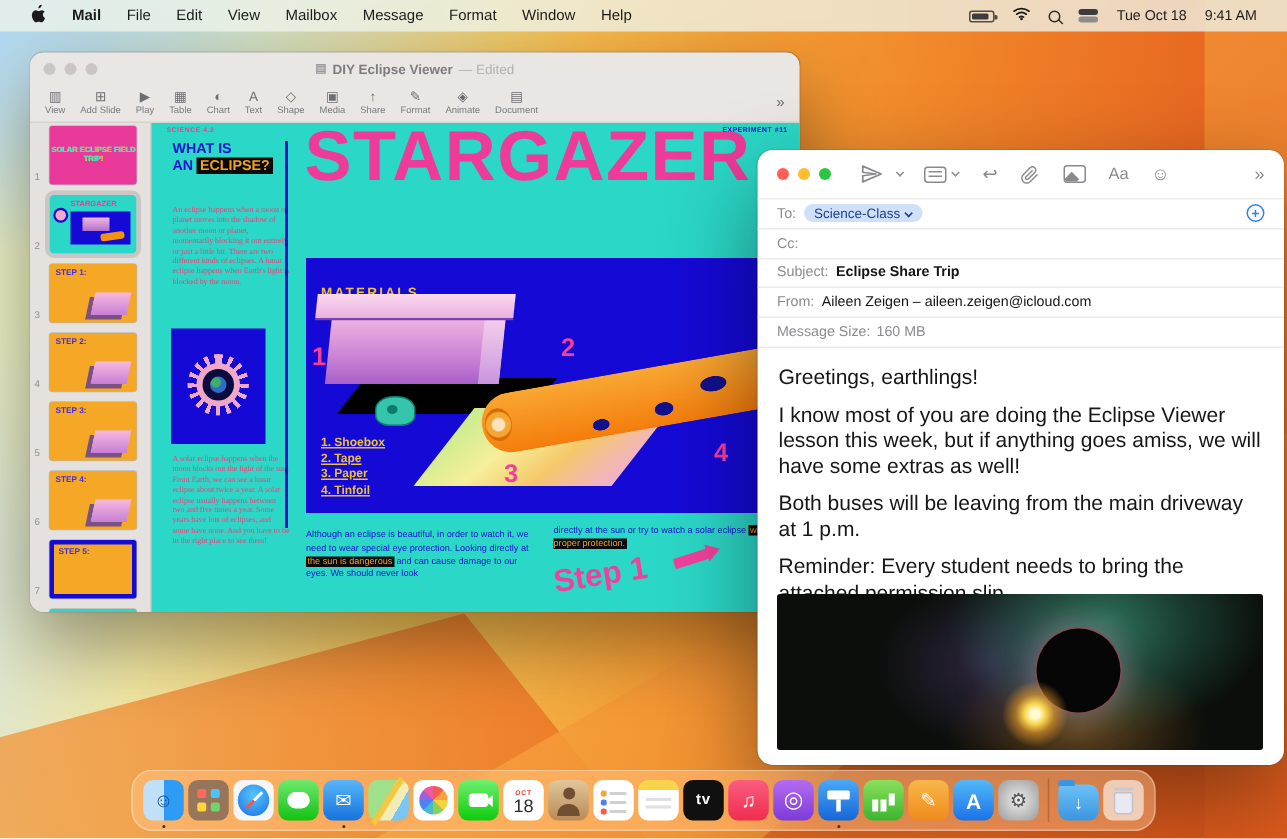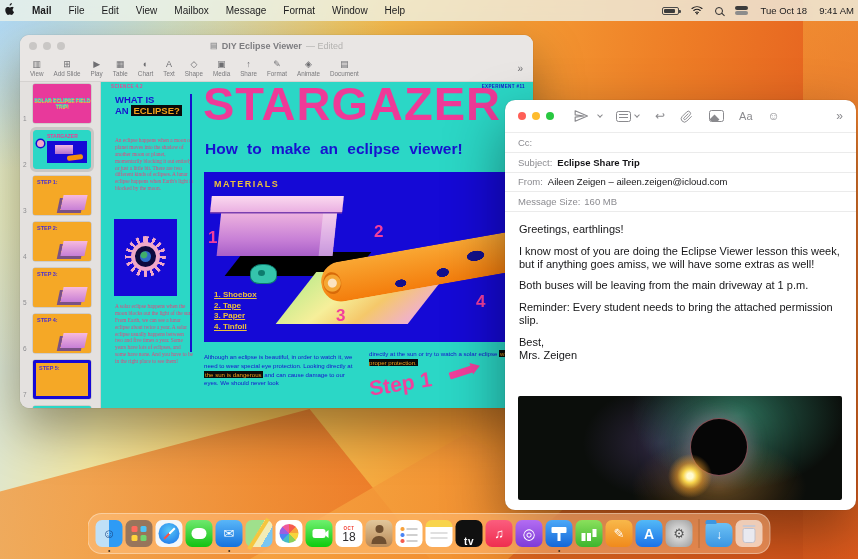--- a/index.html
+++ b/index.html
@@ -10,21 +10,21 @@
       radial-gradient(120% 90% at -5% -10%, #9fd0f2 0%, rgba(159,208,242,0) 45%),
       radial-gradient(70% 55% at 15% 35%, rgba(250,244,170,.85) 0%, rgba(250,244,170,0) 60%),
       linear-gradient(100deg,#cfe6f2 0%,#f2e6a0 18%,#f6c455 36%,#f49a33 55%,#ee7d26 72%,#e66320 88%,#de5420 100%);}
   .wpf{position:absolute;z-index:0;}
   .f1{left:0;bottom:0;width:430px;height:150px;background:linear-gradient(75deg,#f3973a,#e9681f);clip-path:polygon(0 100%,100% 100%,72% 0,0 55%);opacity:.75;}
   .f2{left:250px;bottom:0;width:430px;height:125px;background:linear-gradient(100deg,#f7a844,#ed7d22);clip-path:polygon(0 100%,100% 100%,50% 0);opacity:.85;}
   .f3{right:0;bottom:0;width:350px;height:270px;background:linear-gradient(160deg,#ef7f26,#d8541a);clip-path:polygon(100% 0,100% 100%,0 100%,58% 32%);opacity:.85;}
   .f4{right:0;top:0;width:55px;height:100%;background:linear-gradient(180deg,#f6a83e,#e55f1e);opacity:.55;}
   
   .menubar{position:absolute;top:0;left:0;right:0;height:21px;z-index:9;display:flex;align-items:center;justify-content:space-between;
-    background:rgba(238,243,233,.78);padding:0 4px;font-size:10px;color:#1b1b1d;backdrop-filter:blur(10px);}
+    background:rgba(238,243,233,.78);padding:0 20px;font-size:10px;color:#1b1b1d;backdrop-filter:blur(10px);}
   .mbl{display:flex;align-items:center;gap:17px;}
   .mi-bold{font-weight:700;}
   .mbr{display:flex;align-items:center;gap:12px;font-size:9.5px;}
   .batt{width:17px;height:8px;border:1px solid #4b4b4b;border-radius:2px;position:relative;}
   .batt::before{content:"";position:absolute;left:1px;top:1px;bottom:1px;width:11px;background:#3c3c3c;border-radius:1px;}
   .batt::after{content:"";position:absolute;right:-3px;top:2px;width:2px;height:3px;background:#4b4b4b;border-radius:0 1px 1px 0;}
   .spot{width:8px;height:8px;border:1.2px solid #2c2c2e;border-radius:50%;position:relative;}
   .spot::after{content:"";position:absolute;right:-3px;bottom:-2px;width:4px;height:1.3px;background:#2c2c2e;transform:rotate(45deg);}
   .cc{width:13px;height:9px;position:relative;}
   .cc::before,.cc::after{content:"";position:absolute;left:0;width:13px;height:4px;border-radius:2px;background:#3c3c3c;}
@@ -77,21 +77,21 @@
   .sunbox{position:absolute;left:13px;top:137px;width:63px;height:77px;background:#1509d6;}
   .sunrays{position:absolute;left:11px;top:17px;width:41px;height:41px;border-radius:50%;
     background:repeating-conic-gradient(#f0a8c8 0 9deg, rgba(240,168,200,0) 9deg 22deg);}
   .suncore{position:absolute;left:17px;top:23px;width:29px;height:29px;border-radius:50%;background:#f0a8c8;}
   .sunin{position:absolute;left:21px;top:27px;width:21px;height:21px;border-radius:50%;background:#0d0b3e;}
   .earth{position:absolute;left:26px;top:32px;width:11px;height:11px;border-radius:50%;background:radial-gradient(circle at 35% 35%,#3fae6a 0 3px,#2f6cc8 4px);}
   .divider{position:absolute;left:89px;top:12px;width:1.5px;height:258px;background:#1712cf;}
   .starg{position:absolute;left:102px;top:-6px;font-size:47px;font-weight:800;letter-spacing:1px;color:#ee3a98;white-space:nowrap;}
   .howto{position:absolute;left:104px;top:58px;font-size:15.5px;font-weight:800;color:#1712cf;word-spacing:5px;white-space:nowrap;}
   .matbox{position:absolute;left:103px;top:90px;width:302px;height:170px;background:#1509d6;overflow:hidden;}
-  .matlab{position:absolute;left:10px;top:7px;font-size:9px;font-weight:800;color:#edc23b;letter-spacing:1.5px;}
+  .matlab{position:absolute;left:10px;top:18px;font-size:9px;font-weight:800;color:#edc23b;letter-spacing:1.5px;}
   .sb-shadow{position:absolute;left:30px;top:80px;width:128px;height:24px;background:#000;transform:skewX(-38deg);}
   .sb-body{position:absolute;left:15px;top:38px;width:116px;height:46px;background:linear-gradient(180deg,#f2b8e0 0%,#c77fd6 65%,#a85fc8 100%);transform:skewX(-6deg);box-shadow:inset -14px 0 0 rgba(255,255,255,.35);}
   .sb-lid{position:absolute;left:7px;top:24px;width:132px;height:16px;background:linear-gradient(180deg,#fbd9ef,#eab0e2);transform:skewX(-6deg);box-shadow:0 1.5px 0 #7a3fb0;}
   .tape{position:absolute;left:46px;top:92px;width:27px;height:20px;background:#35c4ac;border:1.5px solid #0d7c6e;border-radius:45% 45% 35% 35%;}
   .tape::after{content:"";position:absolute;left:7px;top:5px;width:7px;height:6px;border-radius:50%;background:#0d7c6e;}
   .paper{position:absolute;left:92px;top:100px;width:132px;height:52px;transform:skewX(-38deg);
     background:linear-gradient(115deg,#c8ec8e 0%,#f6ef9a 35%,#f5c86a 65%,#f0b0d0 100%);}
   .foil{position:absolute;left:116px;top:76px;width:196px;height:40px;transform:rotate(-10deg);border-radius:20px 8px 8px 20px;
     background:
       radial-gradient(10px 7px at 62% 72%, #13108c 60%, transparent 65%),
@@ -127,21 +127,21 @@
   .mrow .val{color:#141417;margin-left:5px;}
   .val.semib{font-weight:700;}
   .token{display:flex;align-items:center;gap:4px;background:#cfe1fa;color:#1f3f8f;border-radius:8px;padding:1px 7px;font-size:9px;font-weight:500;margin-left:5px;}
   .token .chev{border-color:#1f3f8f;width:3.5px;height:3.5px;}
   .addbtn{margin-left:auto;width:12px;height:12px;border:1.2px solid #2f7cf6;color:#2f7cf6;border-radius:50%;font-size:9px;line-height:10px;text-align:center;font-weight:600;}
   .imgsize{margin-left:auto;display:flex;align-items:center;gap:5px;}
   .sel-box{display:flex;align-items:center;gap:5px;border:1px solid #d6d6d6;border-radius:4px;background:#fff;padding:1px 2px 1px 7px;color:#141417;font-weight:500;}
   .stepper{width:11px;height:13px;background:#3478f6;border-radius:3px;position:relative;}
   .stepper::before{content:"";position:absolute;left:3px;top:2.5px;border-bottom:3.5px solid #fff;border-left:2.5px solid transparent;border-right:2.5px solid transparent;}
   .stepper::after{content:"";position:absolute;left:3px;bottom:2.5px;border-top:3.5px solid #fff;border-left:2.5px solid transparent;border-right:2.5px solid transparent;}
-  .mbody{padding:11px 14px 0;font-size:11px;line-height:1.22;color:#161618;}
+  .mbody{padding:11px 14px 0;font-size:14px;line-height:1.22;color:#161618;}
   .mbody p{margin:0 0 8px;}
   .mbody p.pre{white-space:pre-line;}
   .eclipse{position:absolute;left:13px;top:296px;width:324px;height:104px;background:#0b0e0b;border-radius:2px;overflow:hidden;}
   .ec-glow{position:absolute;inset:0;background:
       radial-gradient(55% 120% at 68% 18%, rgba(74,210,170,.45), transparent 60%),
       radial-gradient(40% 90% at 44% 45%, rgba(150,110,220,.25), transparent 60%),
       radial-gradient(45% 80% at 62% 88%, rgba(245,140,40,.35), transparent 60%);}
   .ec-moon{position:absolute;left:172px;top:22px;width:58px;height:58px;border-radius:50%;background:#060606;
     border:1px solid rgba(250,150,160,.5);box-shadow:0 0 16px 5px rgba(235,150,200,.25),0 0 42px 18px rgba(120,200,170,.16);}
   .ec-flare{position:absolute;left:150px;top:58px;width:44px;height:44px;
@@ -176,21 +176,21 @@
   .cal-d{font-size:12px;color:#2c2c2e;line-height:1;font-weight:300;}
   .ic-cont{background:linear-gradient(#e2c79b,#b98a58);}
   .ic-cont::before{content:"";position:absolute;top:5px;width:8px;height:8px;border-radius:50%;background:#6f4f30;}
   .ic-cont::after{content:"";position:absolute;bottom:3px;width:15px;height:8px;border-radius:7px 7px 0 0;background:#6f4f30;}
   .ic-rem{background:#fff;}
   .ic-rem::before{content:"";position:absolute;left:5px;top:7px;width:3.5px;height:3.5px;border-radius:50%;background:#f7a23b;
     box-shadow:0 6px 0 #4a84f4,0 12px 0 #f55c4e;}
   .ic-rem::after{content:"";position:absolute;left:11px;top:8px;width:11px;height:1.6px;background:#d0d0d0;box-shadow:0 6px 0 #d0d0d0,0 12px 0 #d0d0d0;}
   .ic-notes{background:linear-gradient(#f8d44c 0 7px,#fff 7px);}
   .ic-notes::after{content:"";position:absolute;left:5px;top:12px;width:17px;height:1.5px;background:#e0e0e0;box-shadow:0 5px 0 #e0e0e0;}
-  .ic-tv{background:#101010;align-items:flex-end;}
+  .ic-tv{background:#101010;}
   .tv-label{font-size:10px;font-weight:700;color:#fff;letter-spacing:.5px;}
   .ic-music{background:linear-gradient(#fb5d7e,#ef2d4f);}
   .ic-pod{background:linear-gradient(#b36cf2,#7d3bd8);}
   .ic-pod .dg{font-size:15px;}
   .ic-key{background:linear-gradient(#4aa8f8,#1567d8);}
   .ic-key::before{content:"";position:absolute;top:7px;width:15px;height:6px;background:#fff;border-radius:1px;}
   .ic-key::after{content:"";position:absolute;top:13px;width:2.5px;height:8px;background:#fff;}
   .ic-num{background:linear-gradient(#8ae05c,#3cb52e);}
   .ic-num::after{content:"";position:absolute;left:6px;bottom:6px;width:4px;height:8px;background:#fff;
     box-shadow:5.5px 0 0 #fff,11px -4px 0 #fff;}
@@ -373,21 +373,20 @@
       <p class="kp p1">An eclipse happens when a moon or planet moves into the shadow of another moon or planet, momentarily blocking it out entirely or just a little bit. There are two different kinds of eclipses. A lunar eclipse happens when Earth's light is blocked by the moon.</p>
       <div class="sunbox">
         <span class="sunrays"></span>
         <span class="suncore"></span>
         <span class="sunin"></span>
         <span class="earth"></span>
       </div>
       <p class="kp p2">A solar eclipse happens when the moon blocks out the light of the sun. From Earth, we can see a lunar eclipse about twice a year. A solar eclipse usually happens between two and five times a year. Some years have lots of eclipses, and some have none. And you have to be in the right place to see them!</p>
       <div class="divider"></div>
       <div class="starg">STARGAZER</div>
-      <div class="howto">How to make an eclipse viewer!</div>
       <div class="matbox">
         <span class="matlab">MATERIALS</span>
         <span class="sb-shadow"></span>
         <span class="sb-body"></span>
         <span class="sb-lid"></span>
         <span class="tape"></span>
         <span class="paper"></span>
         <span class="foil"></span>
         <span class="mn n1">1</span>
         <span class="mn n2">2</span>
@@ -432,20 +431,28 @@
         <svg width="13" height="13" viewBox="0 0 24 24">
           <path d="M21 12l-8.5 8.5a6 6 0 0 1-8.5-8.5L12.5 3.5a4 4 0 0 1 5.7 5.7L10 17.4a2 2 0 0 1-2.8-2.8L15 7" fill="none" stroke="#8a8a8e" stroke-width="1.8" stroke-linecap="round"></path>
         </svg>
       </span>
     <span class="mwi imgic" style="margin-left:16px;"></span>
     <span class="mwi aa" style="margin-left:15px;">Aa</span>
     <span class="mwi emoji" style="margin-left:15px;">☺</span>
     <span class="mwi more2" style="margin-left:auto;">»</span>
   </div>
   <div class="mrow">
+    <span>To:</span>
+    <span class="token">
+        <span>Science-Class</span>
+        <i class="chev"></i>
+      </span>
+    <span class="addbtn">+</span>
+  </div>
+  <div class="mrow">
     <span>Cc:</span>
   </div>
   <div class="mrow">
     <span>Subject:</span>
     <span class="val semib">Eclipse Share Trip</span>
   </div>
   <div class="mrow">
     <span>From:</span>
     <span class="val">Aileen Zeigen – aileen.zeigen@icloud.com</span>
   </div>

